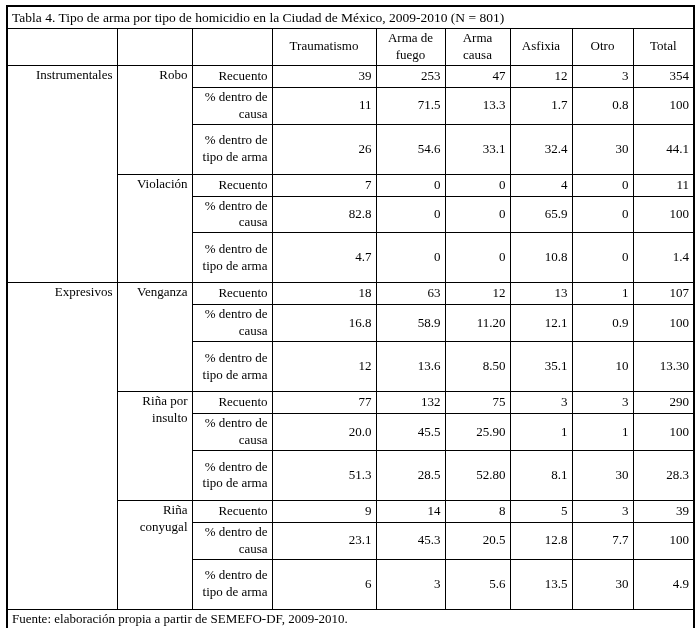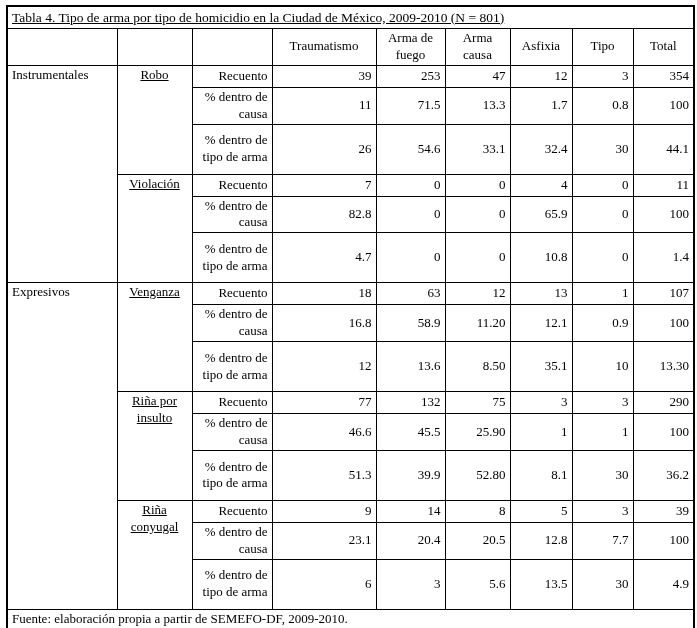--- a/index.html
+++ b/index.html
@@ -29,41 +29,39 @@
     padding: 1px 4px;
     overflow: hidden;
     font-weight: normal;
   }
   td.title-cell {
     text-align: left;
     font-size: 13.5px;
     padding: 2px 4px 2px 5px;
     height: 19px;
     vertical-align: middle;
-    text-decoration: underline;
   }
   tr.header-row { height: 32px; padding-left: 22px; }
   tr.header-row th {
     text-align: center;
     vertical-align: middle;
     padding: 1px 3px;
   }
   tr.r-count { height: 22px; }
   tr.r-pct2  { height: 36px; }
   tr.r-pct3  { height: 50px; }
   td.group-cell {
     vertical-align: top;
-    text-align: left;
+    text-align: right;
     padding: 2px 3px 2px 5px;
   }
   td.cause-cell {
     vertical-align: top;
-    text-align: center;
+    text-align: right;
     padding: 2px 3px 2px 5px;
-    text-decoration: underline;
   }
   td.sublabel-cell {
     vertical-align: middle;
     text-align: right;
     padding: 1px 3px 1px 5px;
   }
   td.value-cell {
     text-align: right;
     vertical-align: middle;
     padding-right: 11px;
@@ -98,21 +96,21 @@
     </tr>
 
     <tr class="header-row">
       <th></th>
       <th></th>
       <th></th>
       <th>Traumatismo</th>
       <th>Arma de fuego</th>
       <th>Arma causa</th>
       <th>Asfixia</th>
-      <th>Tipo</th>
+      <th>Otro</th>
       <th>Total</th>
     </tr>
 
     <tr class="r-count">
       <td class="group-cell" rowspan="6">Instrumentales</td>
       <td class="cause-cell" rowspan="3">Robo</td>
       <td class="sublabel-cell">Recuento</td>
       <td class="value-cell">39</td>
       <td class="value-cell">253</td>
       <td class="value-cell">47</td>
@@ -203,51 +201,51 @@
       <td class="sublabel-cell">Recuento</td>
       <td class="value-cell">77</td>
       <td class="value-cell">132</td>
       <td class="value-cell">75</td>
       <td class="value-cell">3</td>
       <td class="value-cell">3</td>
       <td class="value-cell">290</td>
     </tr>
     <tr class="r-pct2">
       <td class="sublabel-cell">% dentro de causa</td>
-      <td class="value-cell">46.6</td>
+      <td class="value-cell">20.0</td>
       <td class="value-cell">45.5</td>
       <td class="value-cell">25.90</td>
       <td class="value-cell">1</td>
       <td class="value-cell">1</td>
       <td class="value-cell">100</td>
     </tr>
     <tr class="r-pct3">
       <td class="sublabel-cell">% dentro de tipo de arma</td>
       <td class="value-cell">51.3</td>
-      <td class="value-cell">39.9</td>
+      <td class="value-cell">28.5</td>
       <td class="value-cell">52.80</td>
       <td class="value-cell">8.1</td>
       <td class="value-cell">30</td>
-      <td class="value-cell">36.2</td>
+      <td class="value-cell">28.3</td>
     </tr>
 
     <tr class="r-count">
       <td class="cause-cell" rowspan="3">Riña conyugal</td>
       <td class="sublabel-cell">Recuento</td>
       <td class="value-cell">9</td>
       <td class="value-cell">14</td>
       <td class="value-cell">8</td>
       <td class="value-cell">5</td>
       <td class="value-cell">3</td>
       <td class="value-cell">39</td>
     </tr>
     <tr class="r-pct2">
       <td class="sublabel-cell">% dentro de causa</td>
       <td class="value-cell">23.1</td>
-      <td class="value-cell">20.4</td>
+      <td class="value-cell">45.3</td>
       <td class="value-cell">20.5</td>
       <td class="value-cell">12.8</td>
       <td class="value-cell">7.7</td>
       <td class="value-cell">100</td>
     </tr>
     <tr class="r-pct3">
       <td class="sublabel-cell">% dentro de tipo de arma</td>
       <td class="value-cell">6</td>
       <td class="value-cell">3</td>
       <td class="value-cell">5.6</td>

